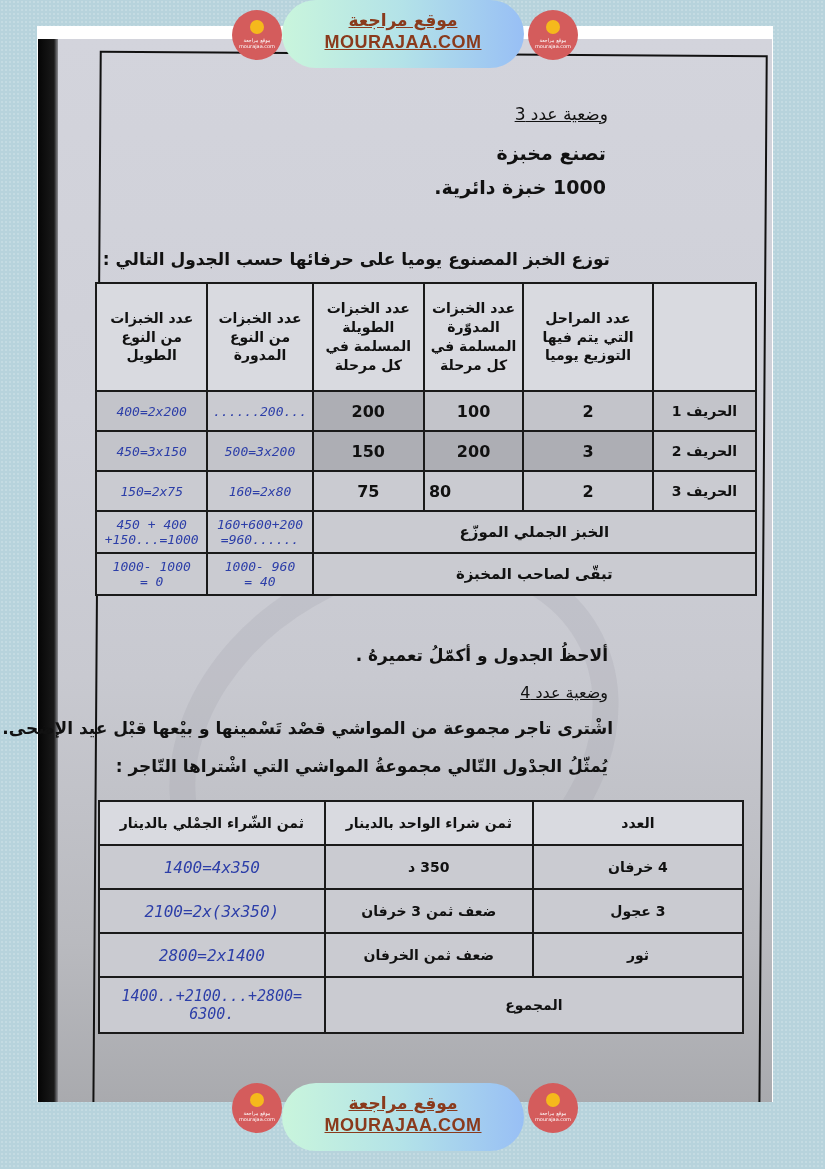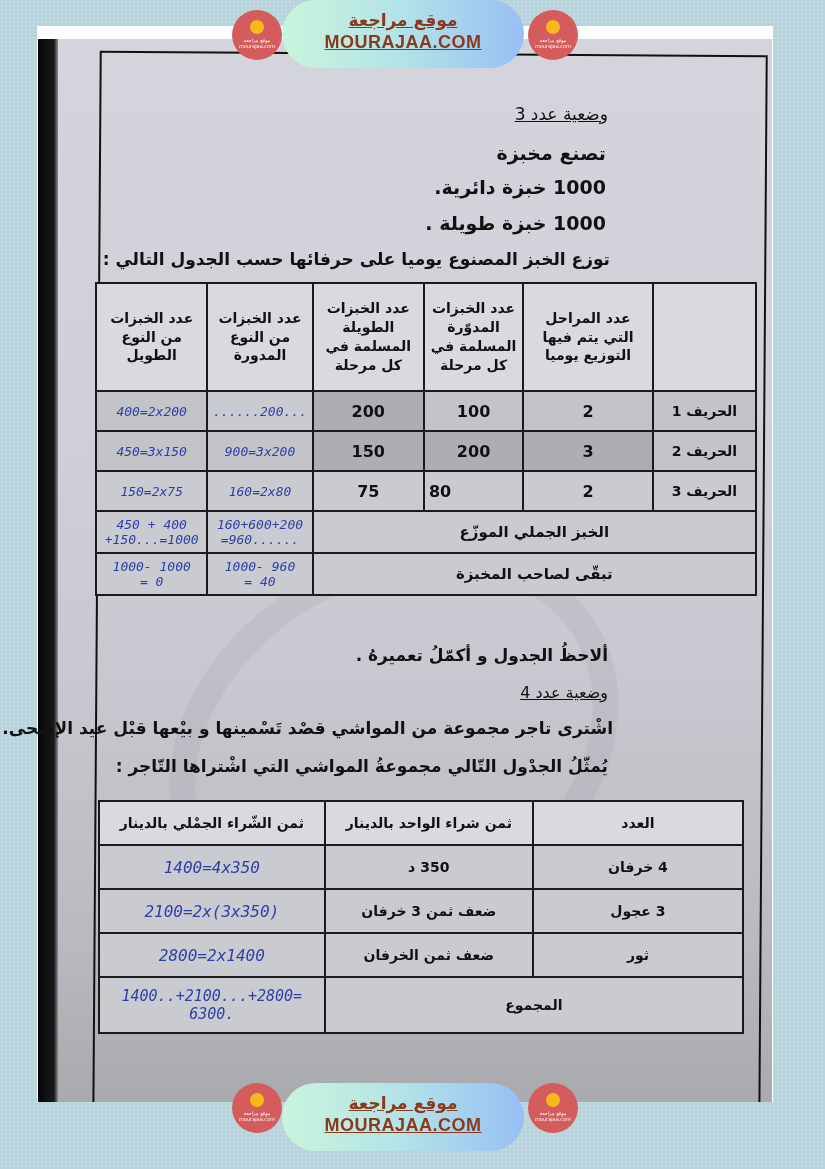--- a/index.html
+++ b/index.html
@@ -75,21 +75,20 @@
   <div class="photo-left-dark"></div>
   <div class="watermark"></div>
   <div class="paper-border"></div>
 </div>
 
 <div class="content">
 
   <div class="txt heading" style="top:104px; right:90px;">وضعية عدد 3</div>
   <div class="txt" style="top:142px;">تصنع مخبزة</div>
   <div class="txt" style="top:176px;">1000 خبزة دائرية.</div>
-  <div class="txt" style="top:212px;">1000 خبزة طويلة .</div>
   <div class="txt" style="top:249px; right:88px; font-size:17px;">توزع الخبز المصنوع يوميا على حرفائها حسب الجدول التالي :</div>
 
   <table class="grid" style="left:95px; top:282px; width:662px;">
     <tbody>
         <tr style="height:108px;">
       <th style="width:92px;"></th>
       <th style="width:118px;">عدد المراحل التي يتم فيها التوزيع يوميا</th>
       <th style="width:88px;">عدد الخبزات المدوّرة المسلمة في كل مرحلة</th>
       <th style="width:100px;">عدد الخبزات الطويلة المسلمة في كل مرحلة</th>
       <th style="width:92px;">عدد الخبزات من النوع المدورة</th>
@@ -101,21 +100,21 @@
       <td class="shade1 num">100</td>
       <td class="shade2 num">200</td>
       <td class="shade3 hand">......200...</td>
       <td class="shade1 hand">400=2x200</td>
     </tr>
     <tr style="height:40px;">
       <td class="shade1">الحريف 2</td>
       <td class="shade2 num">3</td>
       <td class="shade2 num">200</td>
       <td class="shade2 num">150</td>
-      <td class="shade1 hand">900=3x200</td>
+      <td class="shade1 hand">500=3x200</td>
       <td class="shade1 hand">450=3x150</td>
     </tr>
     <tr style="height:40px;">
       <td class="shade3">الحريف 3</td>
       <td class="shade3 num">2</td>
       <td class="shade3 num" style="text-align:left;border-radius:7px;">80</td>
       <td class="shade3 num">75</td>
       <td class="shade3 hand">160=2x80</td>
       <td class="shade3 hand">150=2x75</td>
     </tr>

